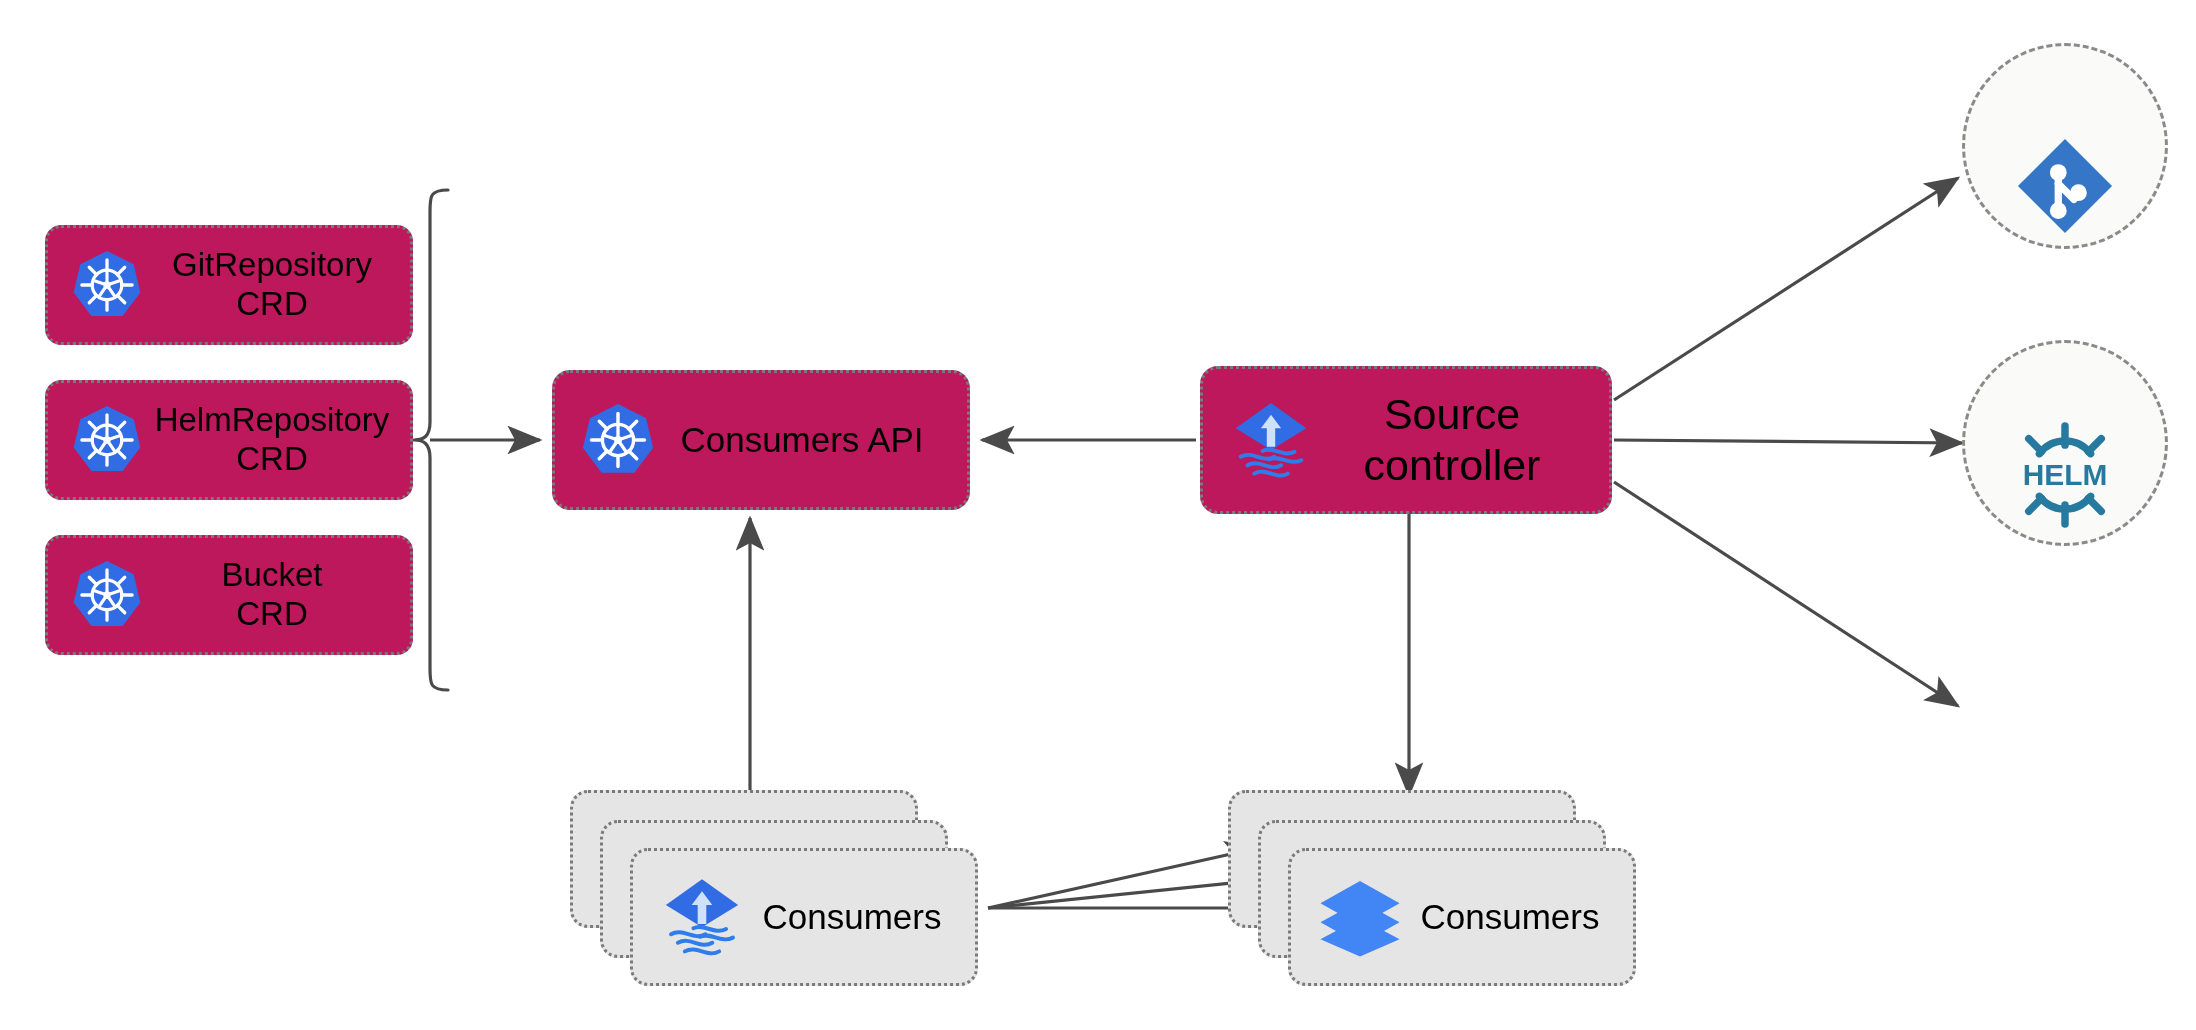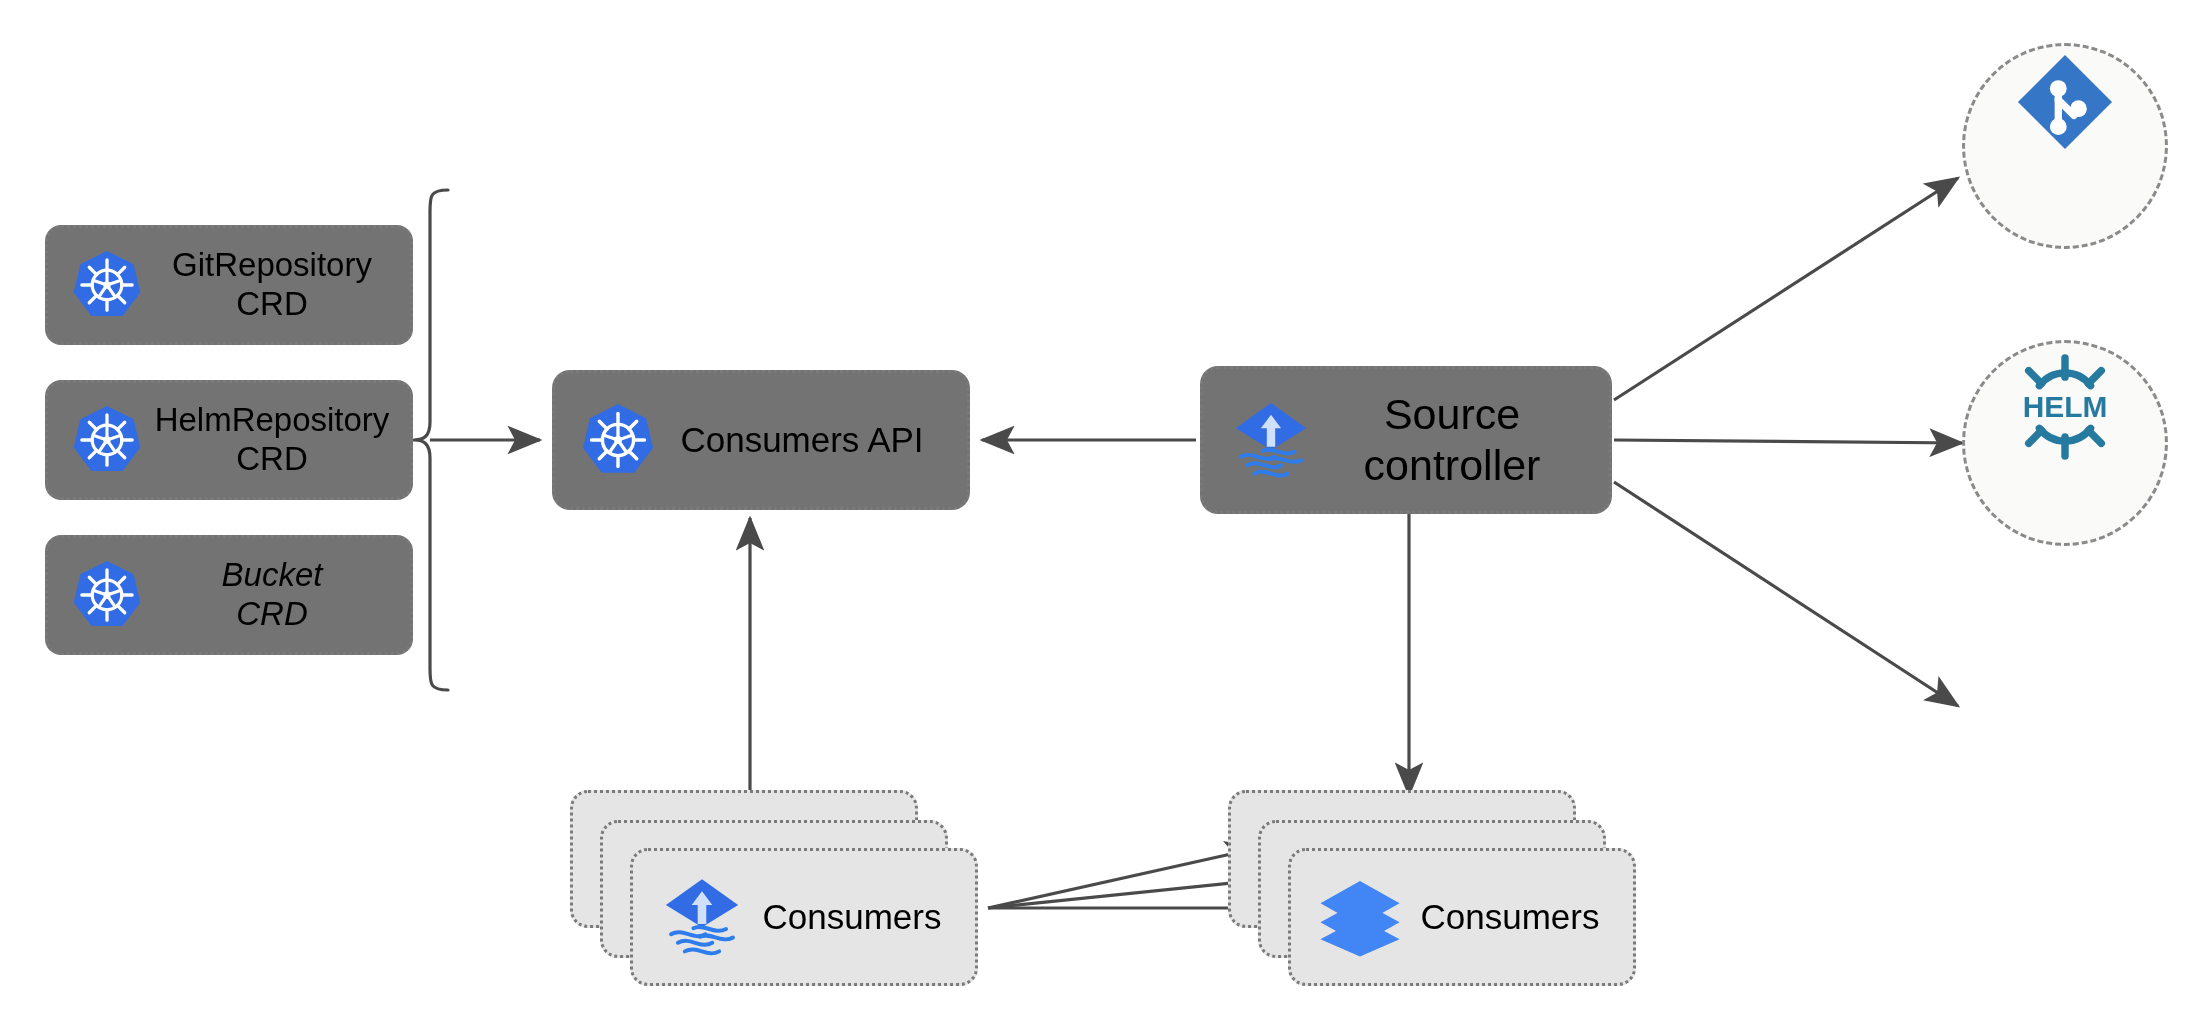--- a/index.html
+++ b/index.html
@@ -16,21 +16,21 @@
     position: relative;
     width: 2196px;
     height: 1030px;
     background: #ffffff;
     overflow: hidden;
   }
 
   
   .node-box {
     position: absolute;
-    background: #737373;
+    background: #be185d;
     border: 3px dotted #7a7a7a;
     border-radius: 18px;
     box-sizing: border-box;
   }
 
   .node-inner {
     position: absolute;
     inset: 0;
     display: flex;
     align-items: center;
@@ -92,21 +92,21 @@
 
   
   .circle-node {
     position: absolute;
     width: 206px; height: 206px;
     border-radius: 50%;
     background: #fafaf9;
     border: 3px dashed #8a8a8a;
     box-sizing: border-box;
     display: flex;
-    align-items: flex-start;
+    align-items: flex-end;
     justify-content: center;
   }
 
   svg.edge-layer {
     position: absolute;
     left: 0; top: 0;
     width: 2196px; height: 1030px;
     pointer-events: none;
   }
 </style>
@@ -206,21 +206,21 @@
             <line x1="50" y1="50" x2="32" y2="44"></line>
           </g>
           <circle cx="50" cy="50" r="5" fill="#ffffff"></circle>
         </svg>
       </span>
       <span class="node-label">HelmRepository
 CRD</span>
     </div>
   </div>
 
-  <div class="node-box crd-box" style="left:45px; top:535px;font-style:italic;">
+  <div class="node-box crd-box" style="left:45px; top:535px;">
     <div class="node-inner">
       <span class="node-icon">
         <svg viewBox="0 0 100 100" width="74" height="74">
           <path d="M50 4 L86 22 L95 60 L71 92 L29 92 L5 60 L14 22 Z" fill="#326ce5"></path>
           <g fill="none" stroke="#ffffff" stroke-width="4.4" stroke-linecap="round">
             <circle cx="50" cy="50" r="20"></circle>
             <line x1="50" y1="16" x2="50" y2="30"></line>
             <line x1="50" y1="70" x2="50" y2="84"></line>
             <line x1="16" y1="50" x2="30" y2="50"></line>
             <line x1="70" y1="50" x2="84" y2="50"></line>

